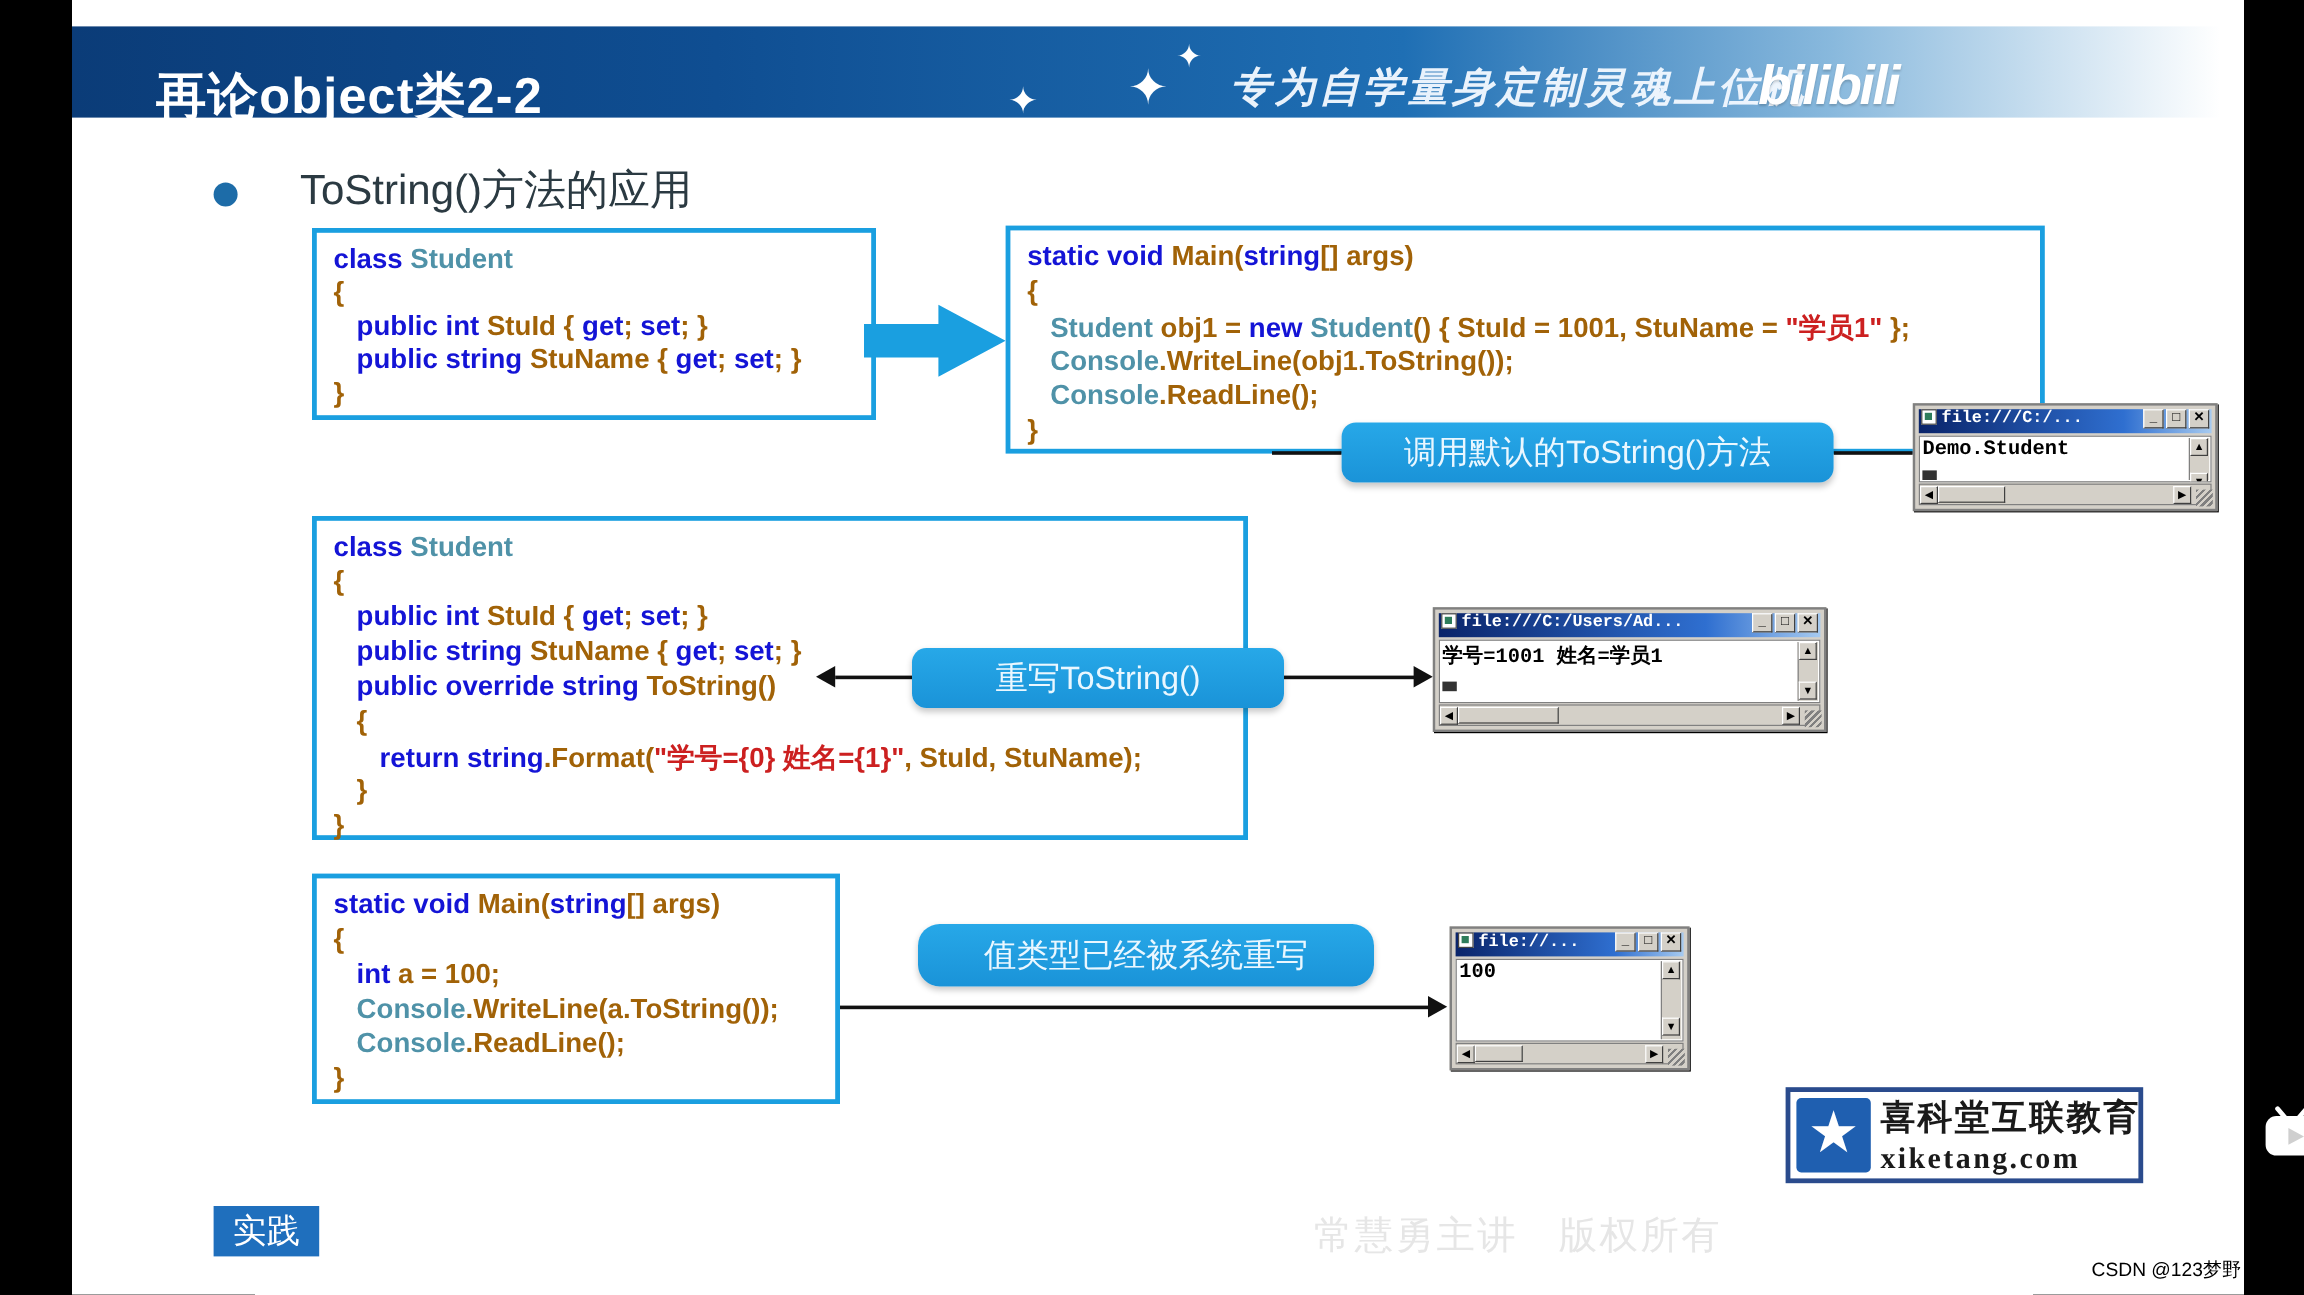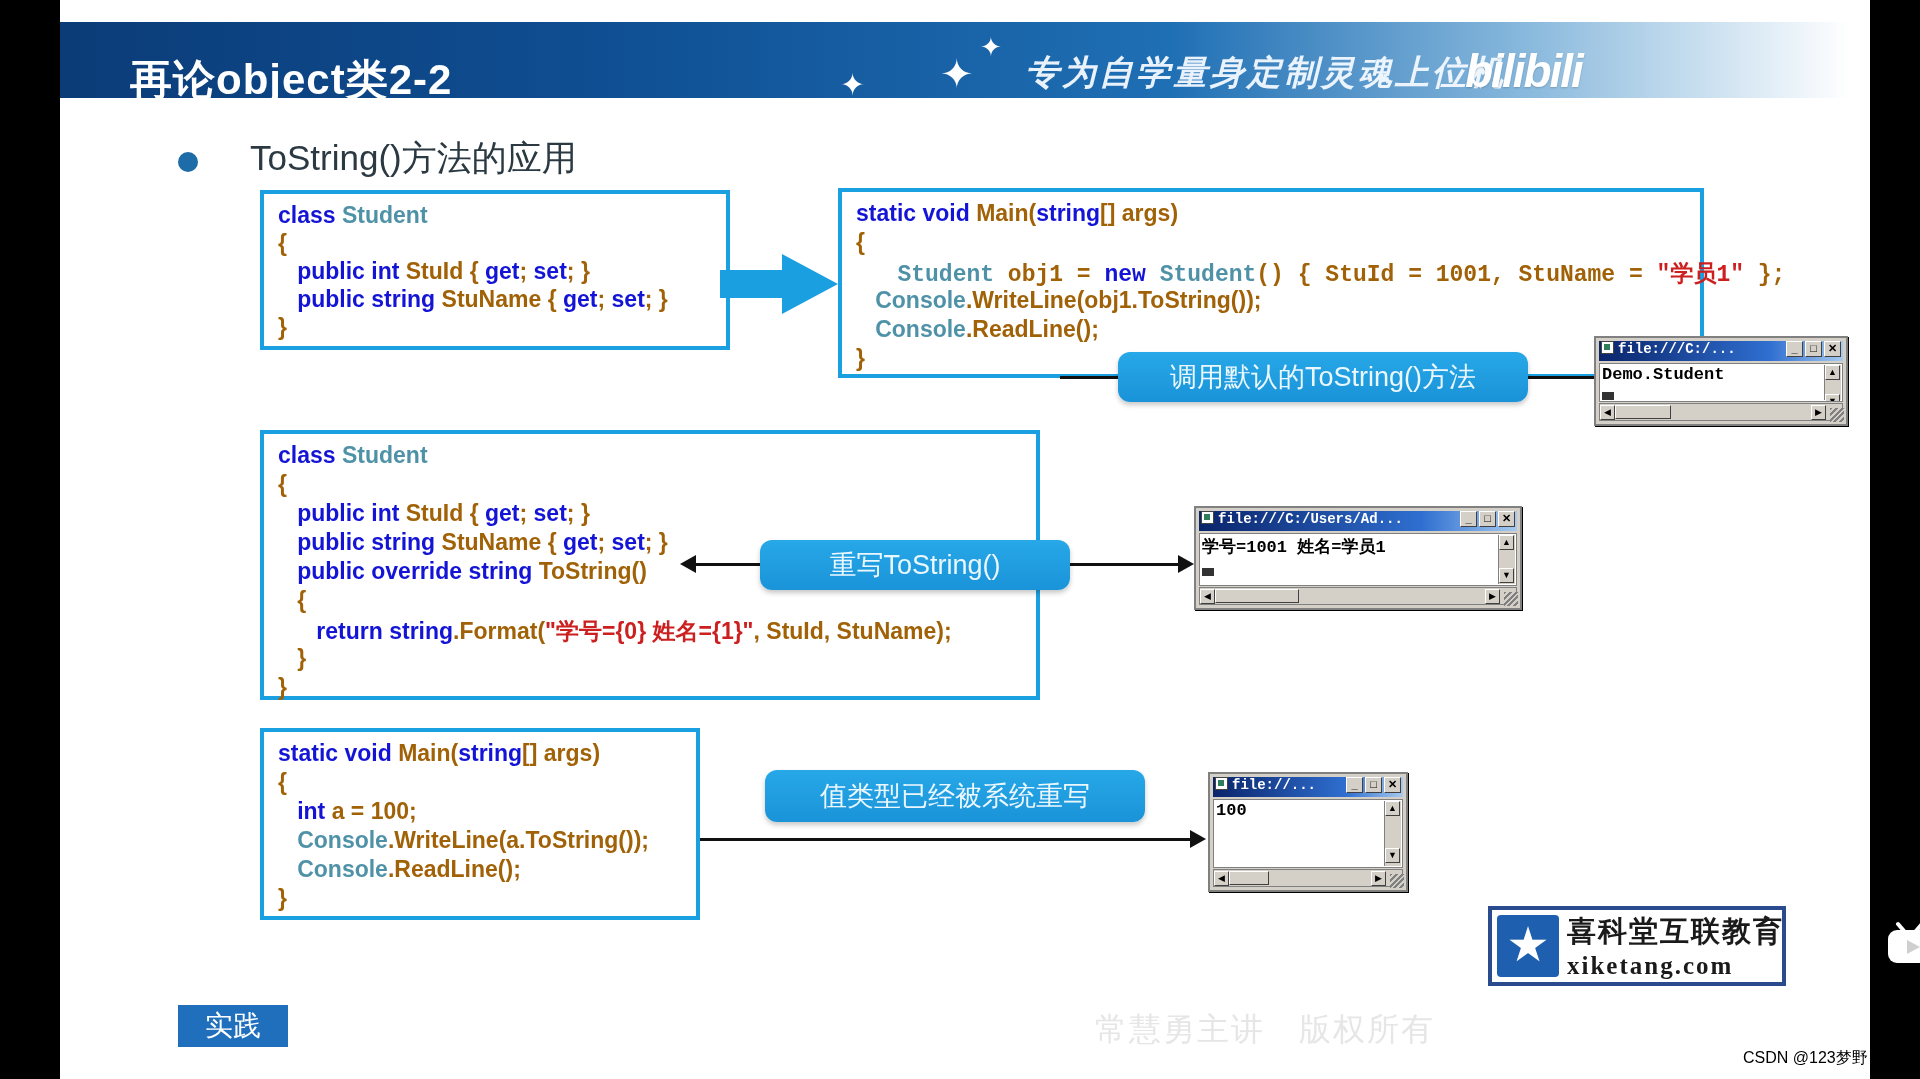--- a/index.html
+++ b/index.html
@@ -54,21 +54,21 @@
   
   #fat-arrow{position:absolute;left:660px;top:252px;width:120px;height:64px;}
 
   
   .callout{position:absolute;background:linear-gradient(180deg,#27a8e8 0%,#1a93d8 100%);
            border-radius:12px;color:#eaf7ff;display:flex;align-items:center;justify-content:center;
            font-size:27px;box-shadow:0 3px 5px rgba(0,0,0,.22);white-space:nowrap;
            font-family:"Liberation Sans","DejaVu Sans",sans-serif;}
   #callout1{left:1058px;top:352px;width:410px;height:50px;}
   #callout2{left:700px;top:540px;width:310px;height:50px;}
-  #callout3{left:705px;top:770px;width:380px;height:52px;}
+  #callout3{left:705px;top:770px;width:380px;height:52px;border-radius:18px;}
 
   
   .hline{position:absolute;background:#111111;height:3px;}
   .arrowhead-r{position:absolute;width:0;height:0;border-top:9px solid transparent;
                border-bottom:9px solid transparent;border-left:16px solid #111111;}
   .arrowhead-l{position:absolute;width:0;height:0;border-top:9px solid transparent;
                border-bottom:9px solid transparent;border-right:16px solid #111111;}
 
   
   .console{position:absolute;background:#d4d0c8;border:2px solid #808080;box-sizing:border-box;
@@ -99,21 +99,21 @@
             border-bottom-color:#404040;box-sizing:border-box;}
   .c-grip{position:absolute;right:2px;bottom:2px;width:14px;height:14px;
           background:repeating-linear-gradient(135deg,#808080 0 2px,#d4d0c8 2px 4px);}
   .c-cursor{position:absolute;width:12px;height:8px;background:#333;}
 
   #console1{left:1534px;top:336px;width:254px;height:90px;}
   #console2{left:1134px;top:506px;width:328px;height:104px;}
   #console3{left:1148px;top:772px;width:200px;height:120px;}
 
   
-  #footer-badge{position:absolute;left:118px;top:1005px;width:110px;height:42px;background:#1f6fbd;
+  #footer-badge{position:absolute;left:118px;top:1005px;width:88px;height:42px;background:#1f6fbd;
                 color:#ffffff;font-size:28px;display:flex;align-items:center;justify-content:center;
                 font-family:"Liberation Sans","DejaVu Sans",sans-serif;}
   #footer-text{position:absolute;left:226px;top:1006px;font-size:31px;color:#1f6fbd;white-space:nowrap;
                font-family:"Liberation Sans","DejaVu Sans",sans-serif;}
   #footer-watermark{position:absolute;left:1035px;top:1008px;font-size:32px;color:#e6e6e6;
                white-space:nowrap;letter-spacing:2px;font-family:"Liberation Sans","DejaVu Sans",sans-serif;}
 
   
   #xlogo{position:absolute;left:1428px;top:906px;width:298px;height:80px;background:#ffffff;
          border:4px solid #2a4b8d;box-sizing:border-box;display:flex;align-items:center;}
@@ -160,21 +160,21 @@
         <div class="line code" style="top: 120px; font-size: 23px;"><span class="id">}</span></div>
       </div>
 
   <svg id="fat-arrow" viewBox="0 0 120 64">
     <path d="M0 18 L62 18 L62 2 L118 32 L62 62 L62 46 L0 46 Z" fill="#1a9fe0"></path>
   </svg>
 
   <div class="codebox" id="code2">
         <div class="line code" style="top: 8px; font-size: 23px;"><span class="kw">static void </span><span class="id">Main(</span><span class="kw">string</span><span class="id">[] args)</span></div>
         <div class="line code" style="top: 37px; font-size: 23px;"><span class="id">{</span></div>
-        <div class="line code" style="top: 66px; font-size: 23px; font-family: Liberation Mono, monospace;"><span class="id">   </span><span class="type">Student </span><span class="id">obj1 = </span><span class="kw">new </span><span class="type">Student</span><span class="id">() { StuId = 1001, StuName = </span><span class="str">"学员1"</span><span class="id"> };</span></div>
+        <div class="line code" style="top: 66px; font-size: 23px;"><span class="id">   </span><span class="type">Student </span><span class="id">obj1 = </span><span class="kw">new </span><span class="type">Student</span><span class="id">() { StuId = 1001, StuName = </span><span class="str">"学员1"</span><span class="id"> };</span></div>
         <div class="line code" style="top: 95px; font-size: 23px;"><span class="id">   </span><span class="type">Console</span><span class="id">.WriteLine(obj1.ToString());</span></div>
         <div class="line code" style="top: 124px; font-size: 23px;"><span class="id">   </span><span class="type">Console</span><span class="id">.ReadLine();</span></div>
         <div class="line code" style="top: 153px; font-size: 23px;"><span class="id">}</span></div>
       </div>
 
   <div class="hline" style="left:1468px;top:376px;width:66px;"></div>
   <div class="hline" style="left:1000px;top:376px;width:58px;"></div>
 
   <div class="callout" id="callout1">调用默认的ToString()方法</div>
 

